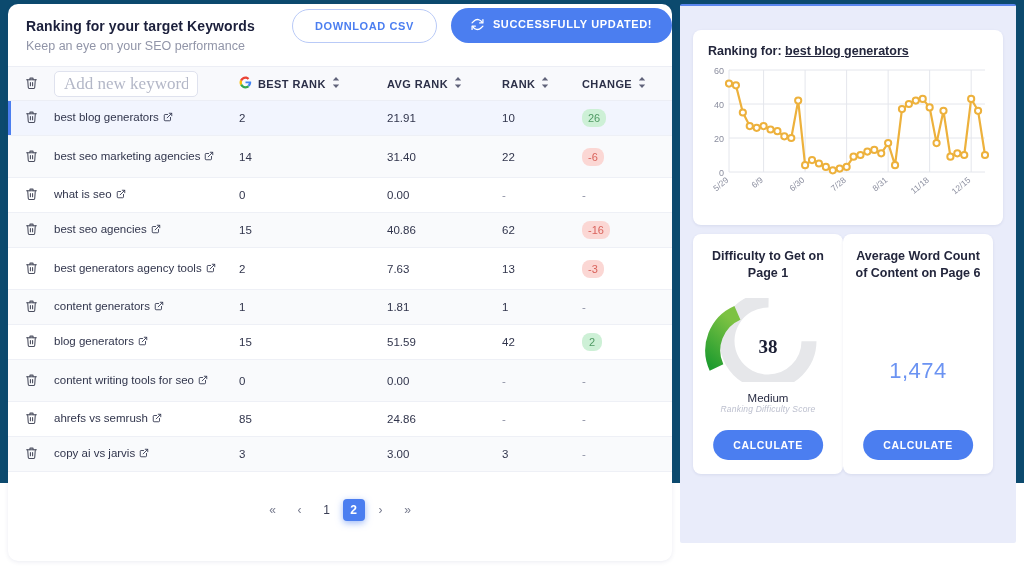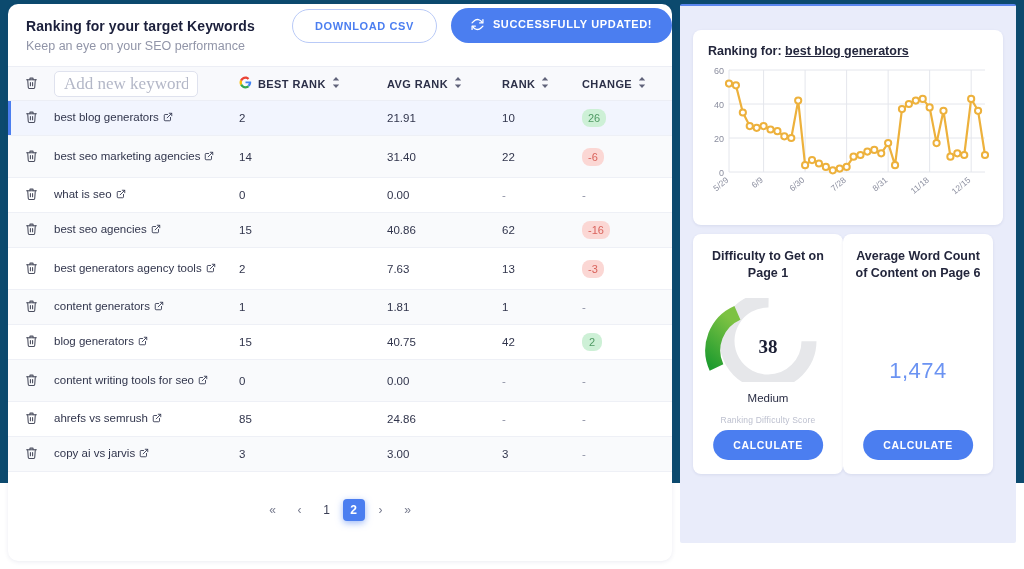--- a/index.html
+++ b/index.html
@@ -237,22 +237,22 @@
   .gauge-label {
     text-align: center;
     font-size: 11.5px;
     color: #2a2d44;
     margin-top: 10px;
   }
   .gauge-cap {
     text-align: center;
     font-size: 8.5px;
     color: #bdc0cf;
-    margin-top: 11px;
     letter-spacing: .2px;
+    font-style: italic;
   }
   .bignum {
     text-align: center;
     font-size: 22px;
     color: #6b93f2;
     margin-top: 76px;
     letter-spacing: .5px;
   }
   .calc-btn {
     position: absolute;
@@ -514,21 +514,21 @@
                     <path d="M9 6V4a1 1 0 0 1 1-1h4a1 1 0 0 1 1 1v2"></path>
                   </svg></span>
               </div>
             </td>
             <td class="kw-cell"><span class="kw-text">blog generators</span><span class="ext-ico"><svg width="10" height="10" viewBox="0 0 24 24" fill="none" stroke="#3a3e55" stroke-width="2.2" stroke-linecap="round" stroke-linejoin="round">
                   <path d="M18 13v6a2 2 0 0 1-2 2H5a2 2 0 0 1-2-2V8a2 2 0 0 1 2-2h6"></path>
                   <polyline points="15 3 21 3 21 9"></polyline>
                   <line x1="10" y1="14" x2="21" y2="3"></line>
                 </svg></span></td>
             <td>15</td>
-            <td>40.75</td>
+            <td>51.59</td>
             <td>42</td>
             <td><span class="badge up">2</span></td>
           </tr>
           <tr class="row tall alt">
             <td class="del-cell">
               <div class="trash-wrap">
                 <span><svg width="13" height="14" viewBox="0 0 24 24" fill="none" stroke="#4a4d5e" stroke-width="2" stroke-linecap="round" stroke-linejoin="round">
                     <polyline points="3 6 21 6"></polyline>
                     <path d="M19 6l-1 14a2 2 0 0 1-2 2H8a2 2 0 0 1-2-2L5 6"></path>
                     <path d="M10 11v6M14 11v6"></path>

